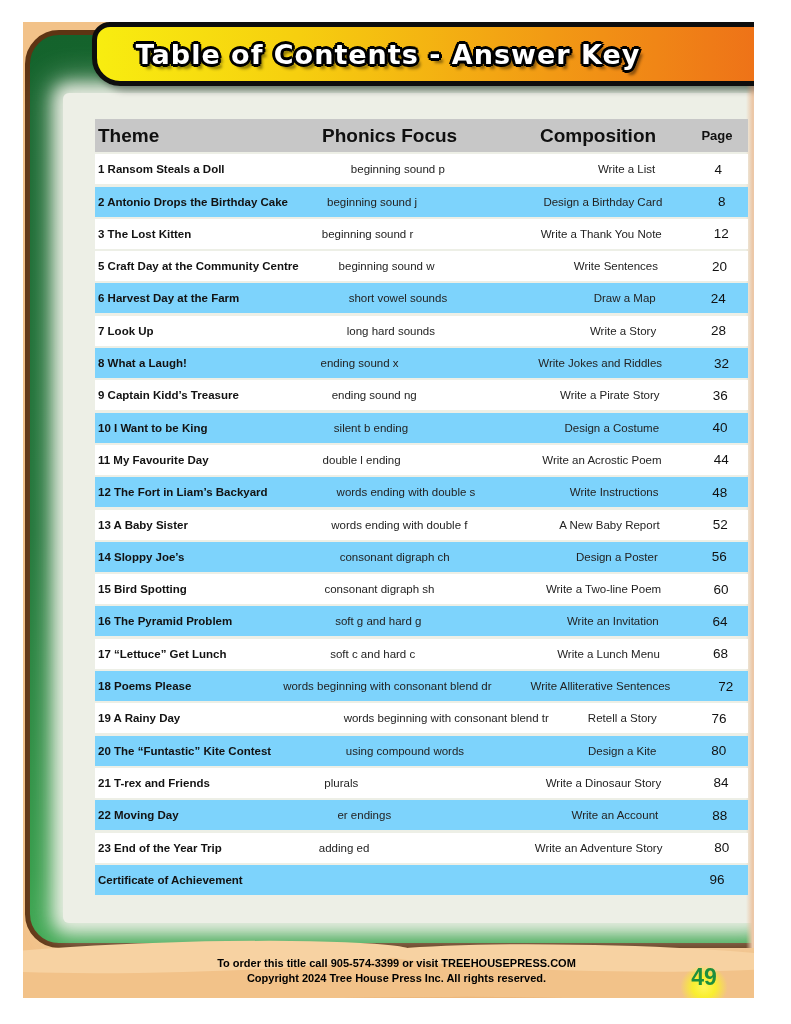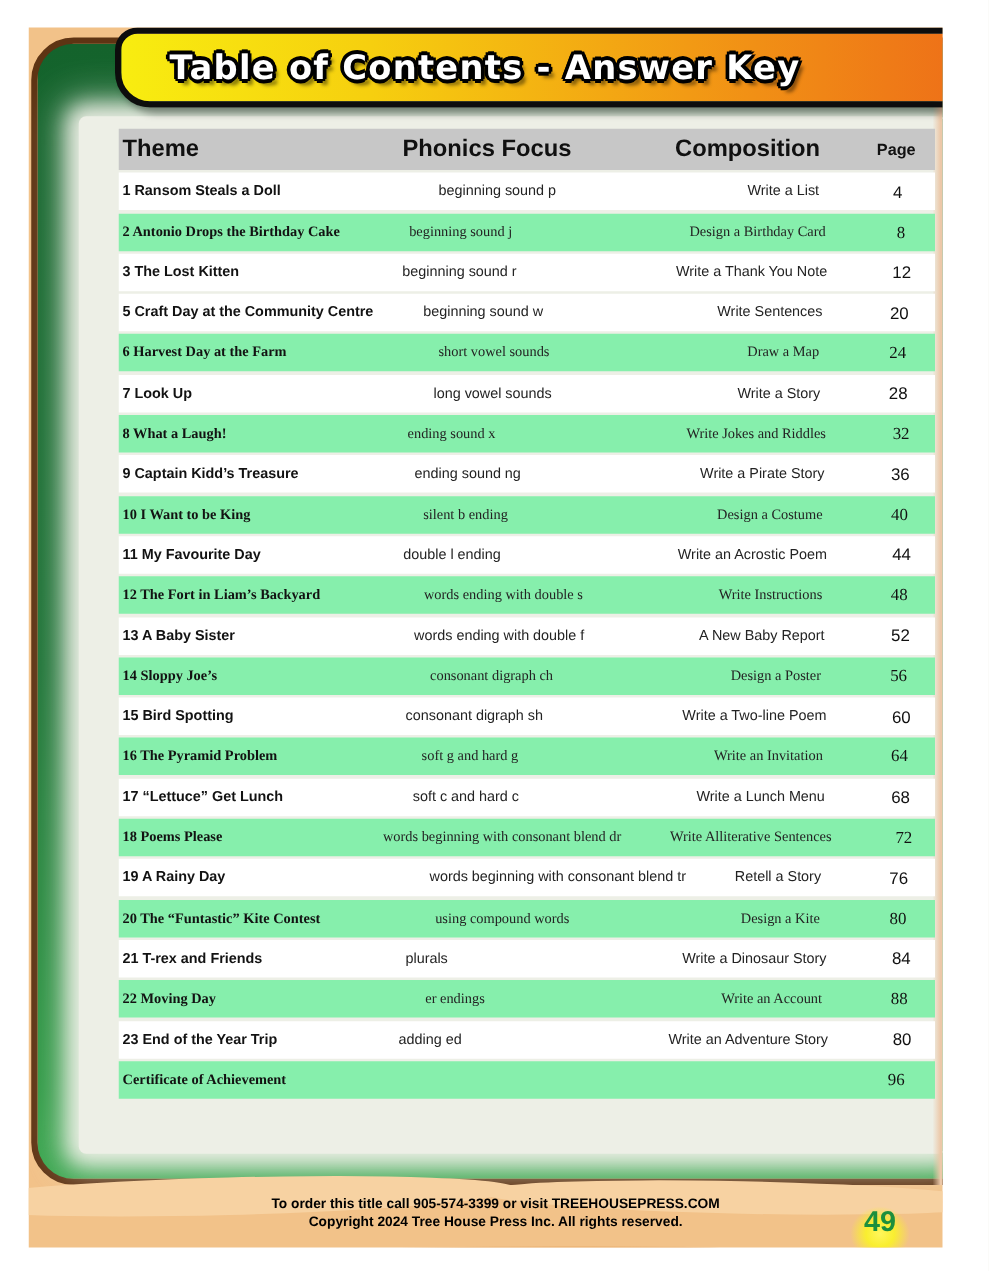--- a/index.html
+++ b/index.html
@@ -49,26 +49,26 @@
     transform:translateX(-42px);
     text-shadow:
       -2px -2px 0 #000, 2px -2px 0 #000, -2px 2px 0 #000, 2px 2px 0 #000,
       -3px 0 0 #000, 3px 0 0 #000, 0 -3px 0 #000, 0 3px 0 #000,
       4px 5px 3px rgba(0,0,0,0.45);
     white-space:nowrap;
   }
   
   .toc { position:absolute; left:72px; top:81px; width:653px; z-index:6; }
   .header-row {
-    height:33px; background:#c7c7c7; display:flex; align-items:center; margin-bottom:2.3px;
+    height:33px; background:#c7c7c7; display:flex; align-items:center; margin-bottom:2.3px;margin-top:16px;
   }
   .rows { display:flex; flex-direction:column; gap:2.3px; }
   .t-row { height:30px; display:flex; align-items:center;gap:39px; }
   .row-white { background:#ffffff; }
-  .row-gray  { background:#86efac;font-family:Liberation Serif, serif; }
+  .row-gray  { background:#7dd3fc; }
   .c-theme   { width:227px; padding-left:3px; font-size:11.5px; font-weight:bold; color:#121212; white-space:nowrap; }
   .c-phonics { width:218px; font-size:11.5px; color:#232323; white-space:nowrap; }
   .c-comp    { flex:1; font-size:11.5px; color:#232323; white-space:nowrap; }
   .c-page    { width:56px; text-align:center; padding-right:6px; font-size:13.5px; color:#111; }
   .header-row .c-theme, .header-row .c-phonics { font-size:19px; font-weight:bold; color:#101010; }
   .header-row .c-comp { font-size:19px; font-weight:bold; color:#101010; }
   .header-row .c-page { font-size:13px; font-weight:bold; }
   
   .footer-text {
     position:absolute; left:0; top:934px; width:747px; z-index:6;
@@ -129,21 +129,21 @@
     <div class="c-page">20</div>
   </div>
         <div class="t-row row-gray">
     <div class="c-theme">6 Harvest Day at the Farm</div>
     <div class="c-phonics">short vowel sounds</div>
     <div class="c-comp">Draw a Map</div>
     <div class="c-page">24</div>
   </div>
         <div class="t-row row-white">
     <div class="c-theme">7 Look Up</div>
-    <div class="c-phonics">long vowel sounds</div>
+    <div class="c-phonics">long hard sounds</div>
     <div class="c-comp">Write a Story</div>
     <div class="c-page">28</div>
   </div>
         <div class="t-row row-gray">
     <div class="c-theme">8 What a Laugh!</div>
     <div class="c-phonics">ending sound x</div>
     <div class="c-comp">Write Jokes and Riddles</div>
     <div class="c-page">32</div>
   </div>
         <div class="t-row row-white">

